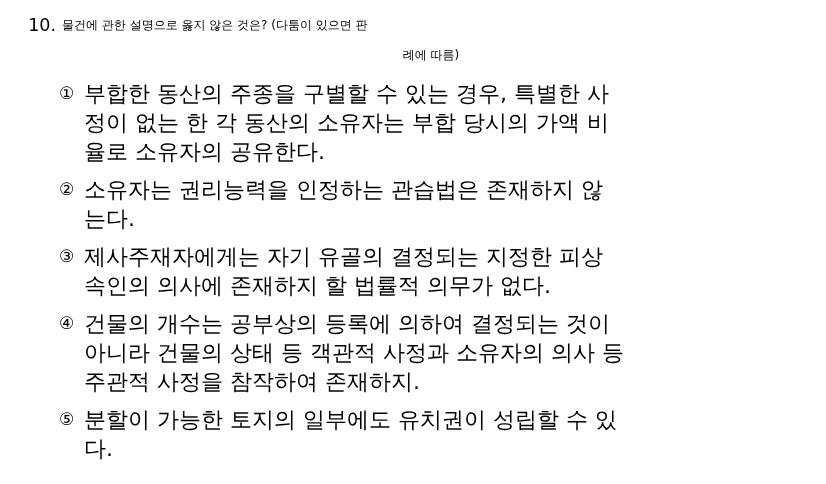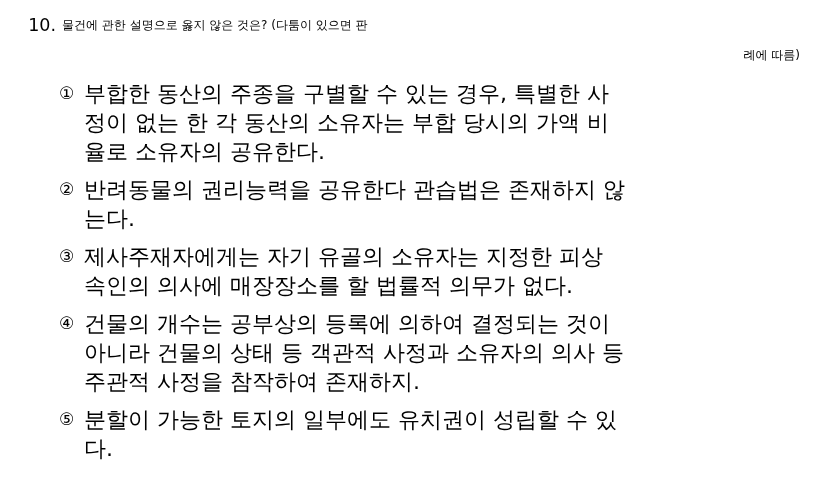--- a/index.html
+++ b/index.html
@@ -36,21 +36,21 @@
   }
   .q-stem {
     flex: 1 1 auto;
     font-size: 12px;
     line-height: 30px;
     text-align: justify;
     text-justify: inter-character;
     word-break: keep-all;
   }
   .q-stem .lastline {
-    text-align: right;
+    text-align: center;
   }
   .choices {
     margin-top: 9px;
     padding-left: 37px;
   }
   .choice {
     display: flex;
     align-items: flex-start;
     margin-bottom: 9px;
   }
@@ -92,30 +92,30 @@
       <div class="choice-text">
         <div class="just">부합한 동산의 주종을 구별할 수 있는 경우, 특별한 사</div>
         <div class="just">정이 없는 한 각 동산의 소유자는 부합 당시의 가액 비</div>
         <div>율로 소유자의 공유한다.</div>
       </div>
     </div>
 
     <div class="choice">
       <div class="choice-marker">②</div>
       <div class="choice-text">
-        <div class="just">반려동물의 권리능력을 공유한다 관습법은 존재하지 않</div>
+        <div class="just">소유자는 권리능력을 인정하는 관습법은 존재하지 않</div>
         <div>는다.</div>
       </div>
     </div>
 
     <div class="choice">
       <div class="choice-marker">③</div>
       <div class="choice-text">
-        <div class="just">제사주재자에게는 자기 유골의 소유자는 지정한 피상</div>
-        <div>속인의 의사에 매장장소를 할 법률적 의무가 없다.</div>
+        <div class="just">제사주재자에게는 자기 유골의 결정되는 지정한 피상</div>
+        <div>속인의 의사에 존재하지 할 법률적 의무가 없다.</div>
       </div>
     </div>
 
     <div class="choice">
       <div class="choice-marker">④</div>
       <div class="choice-text">
         <div>건물의 개수는 공부상의 등록에 의하여 결정되는 것이</div>
         <div class="just">아니라 건물의 상태 등 객관적 사정과 소유자의 의사 등</div>
         <div>주관적 사정을 참작하여 존재하지.</div>
       </div>

